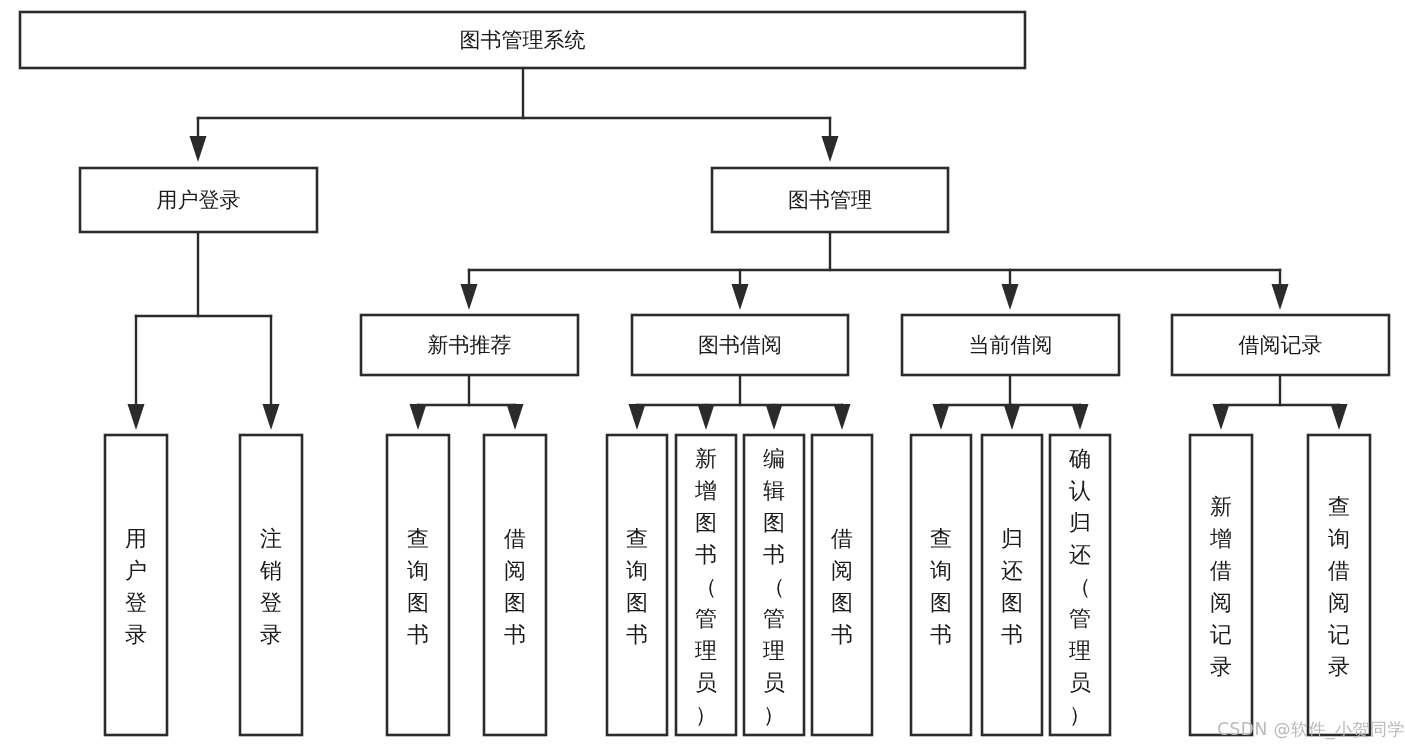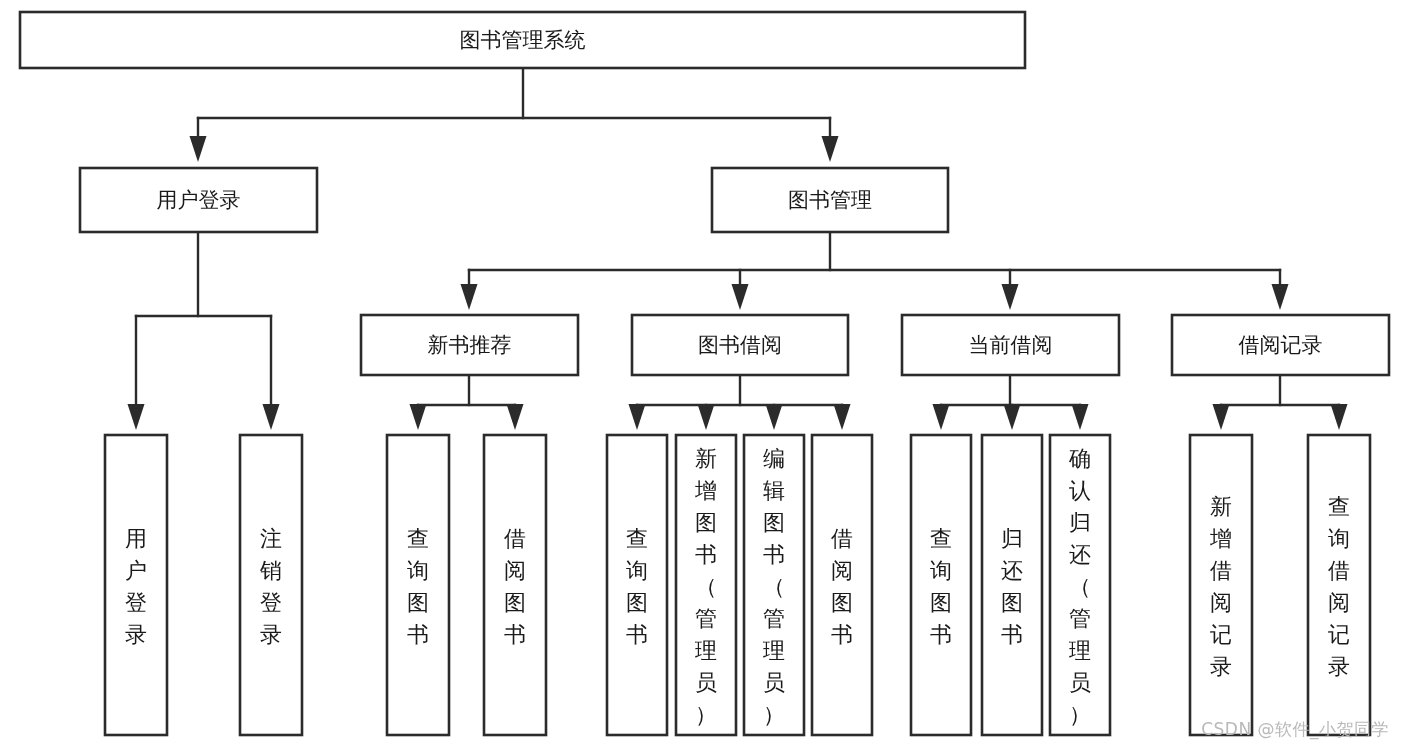--- a/index.html
+++ b/index.html
@@ -51,21 +51,21 @@
     stroke-width: 2.4;
     fill: none;
     stroke-linecap: square;
   }
   .arrow-head {
     fill: #2b2b2b;
     stroke: none;
   }
   .watermark-text {
     position: absolute;
-    right: 16px;
+    right: 0;
     bottom: 6px;
     color: #b9b9b9;
     font-size: 17px;
     font-family: "DejaVu Sans", "Liberation Sans", sans-serif;
     letter-spacing: 0.5px;
     white-space: nowrap;
     pointer-events: none;
   }
 </style>
 </head>

